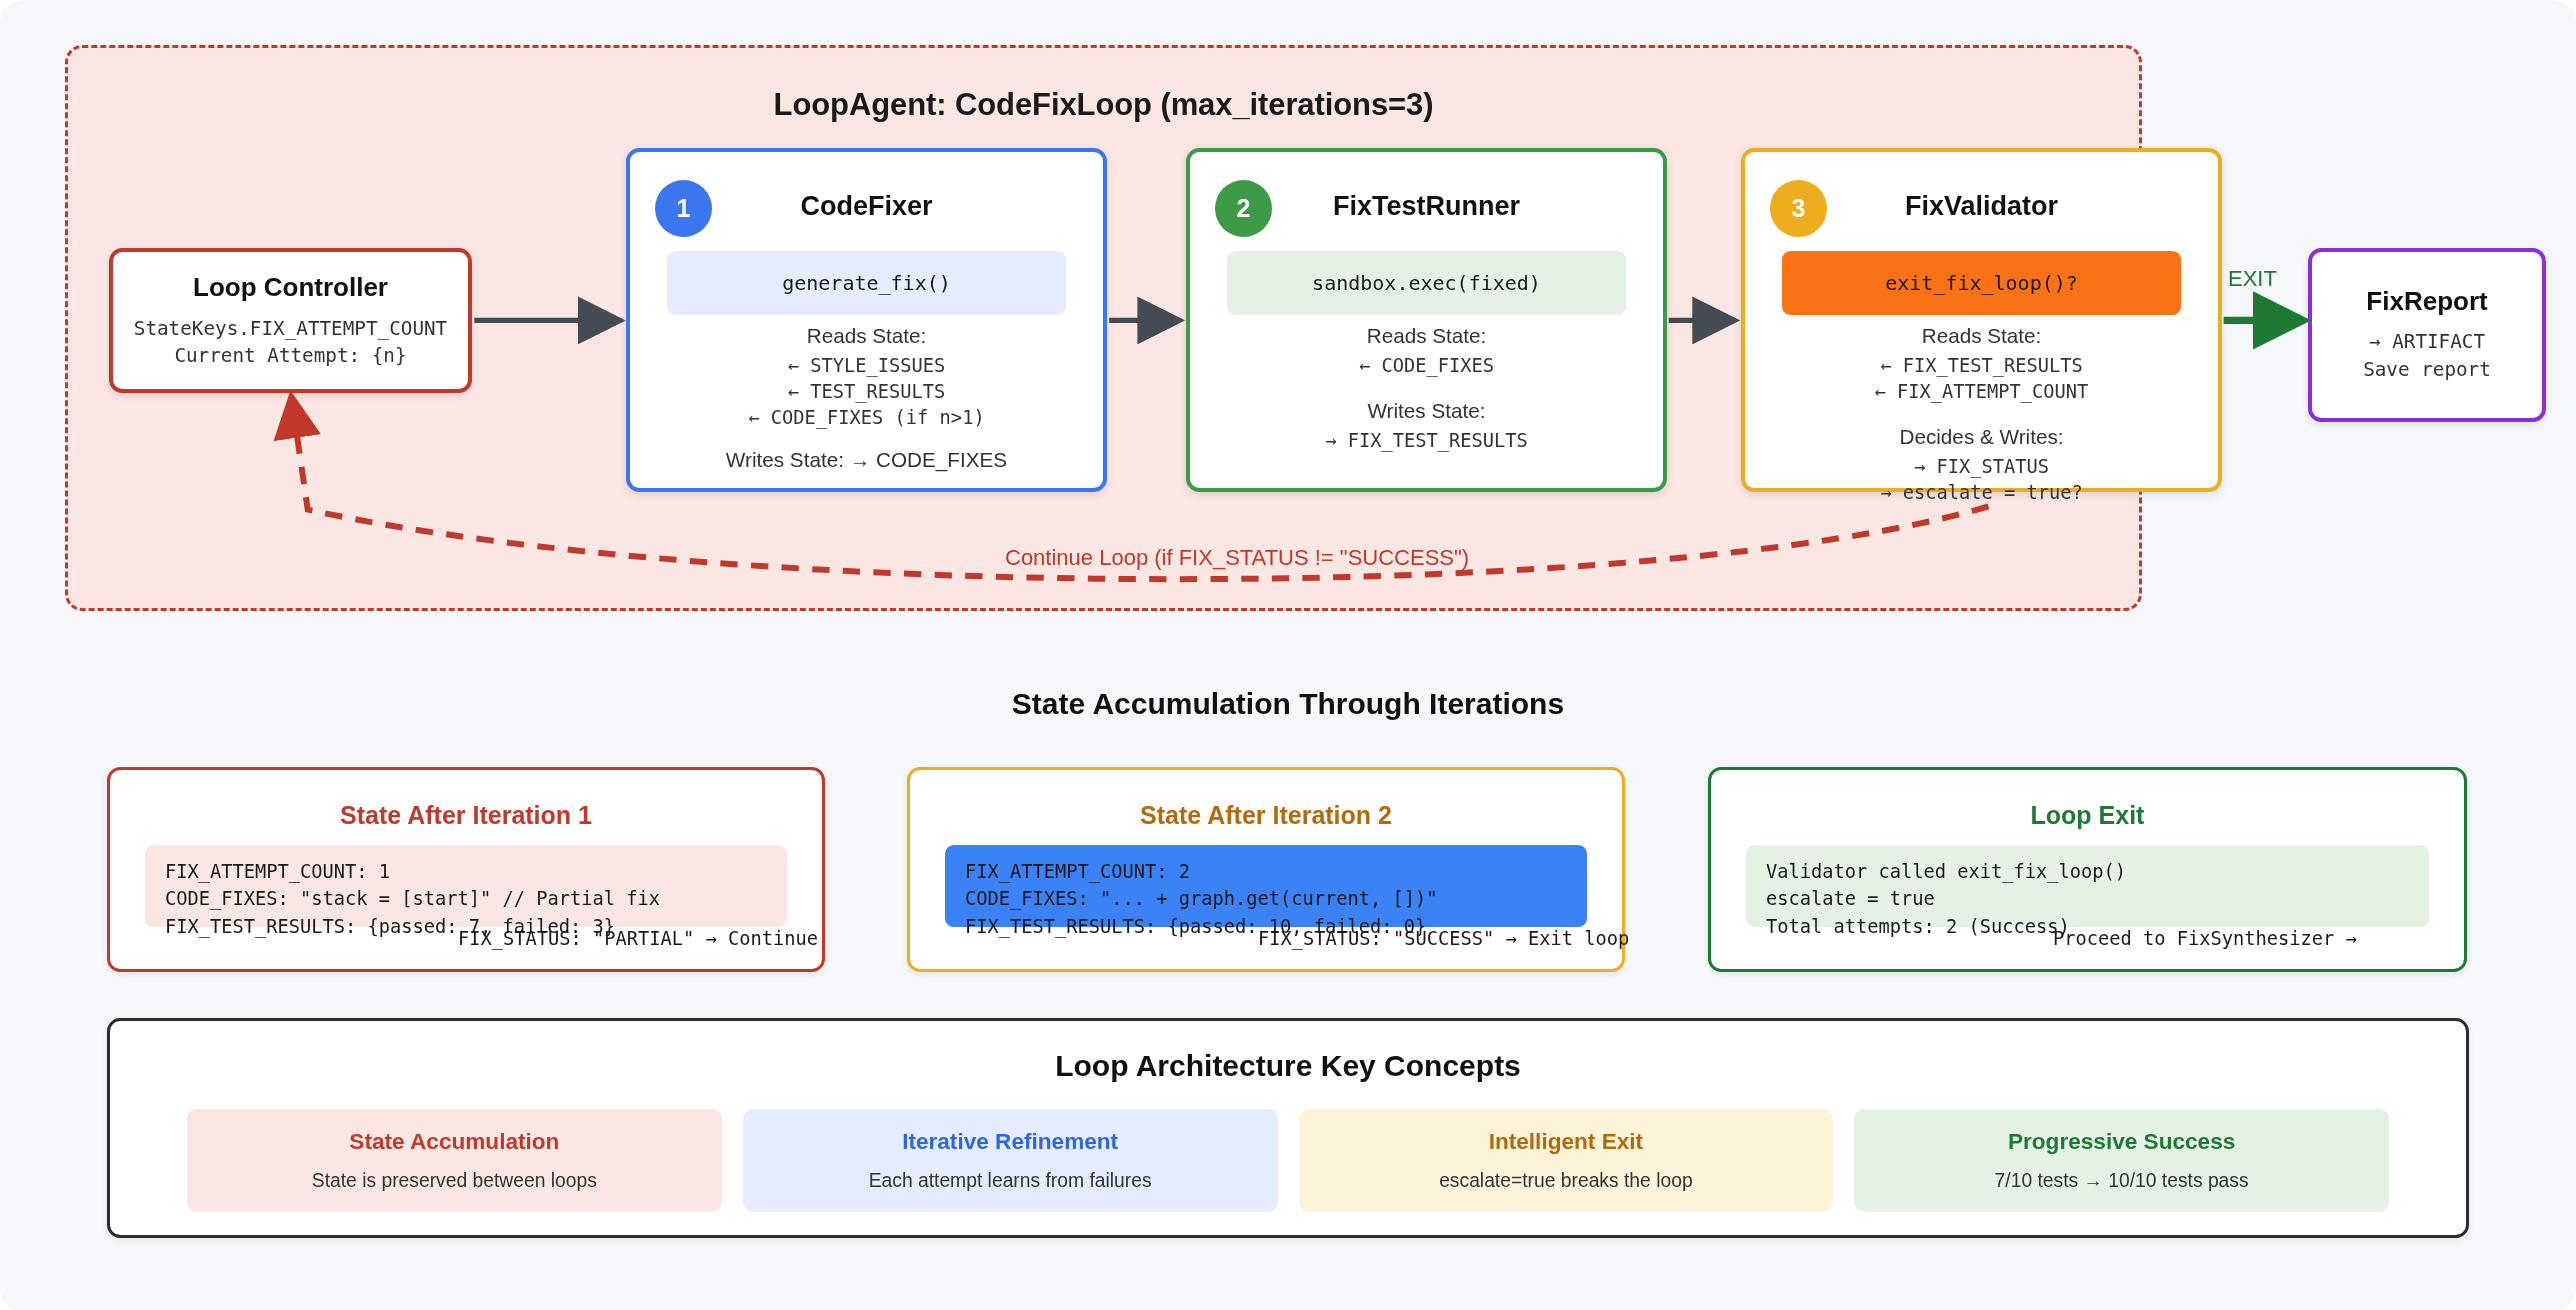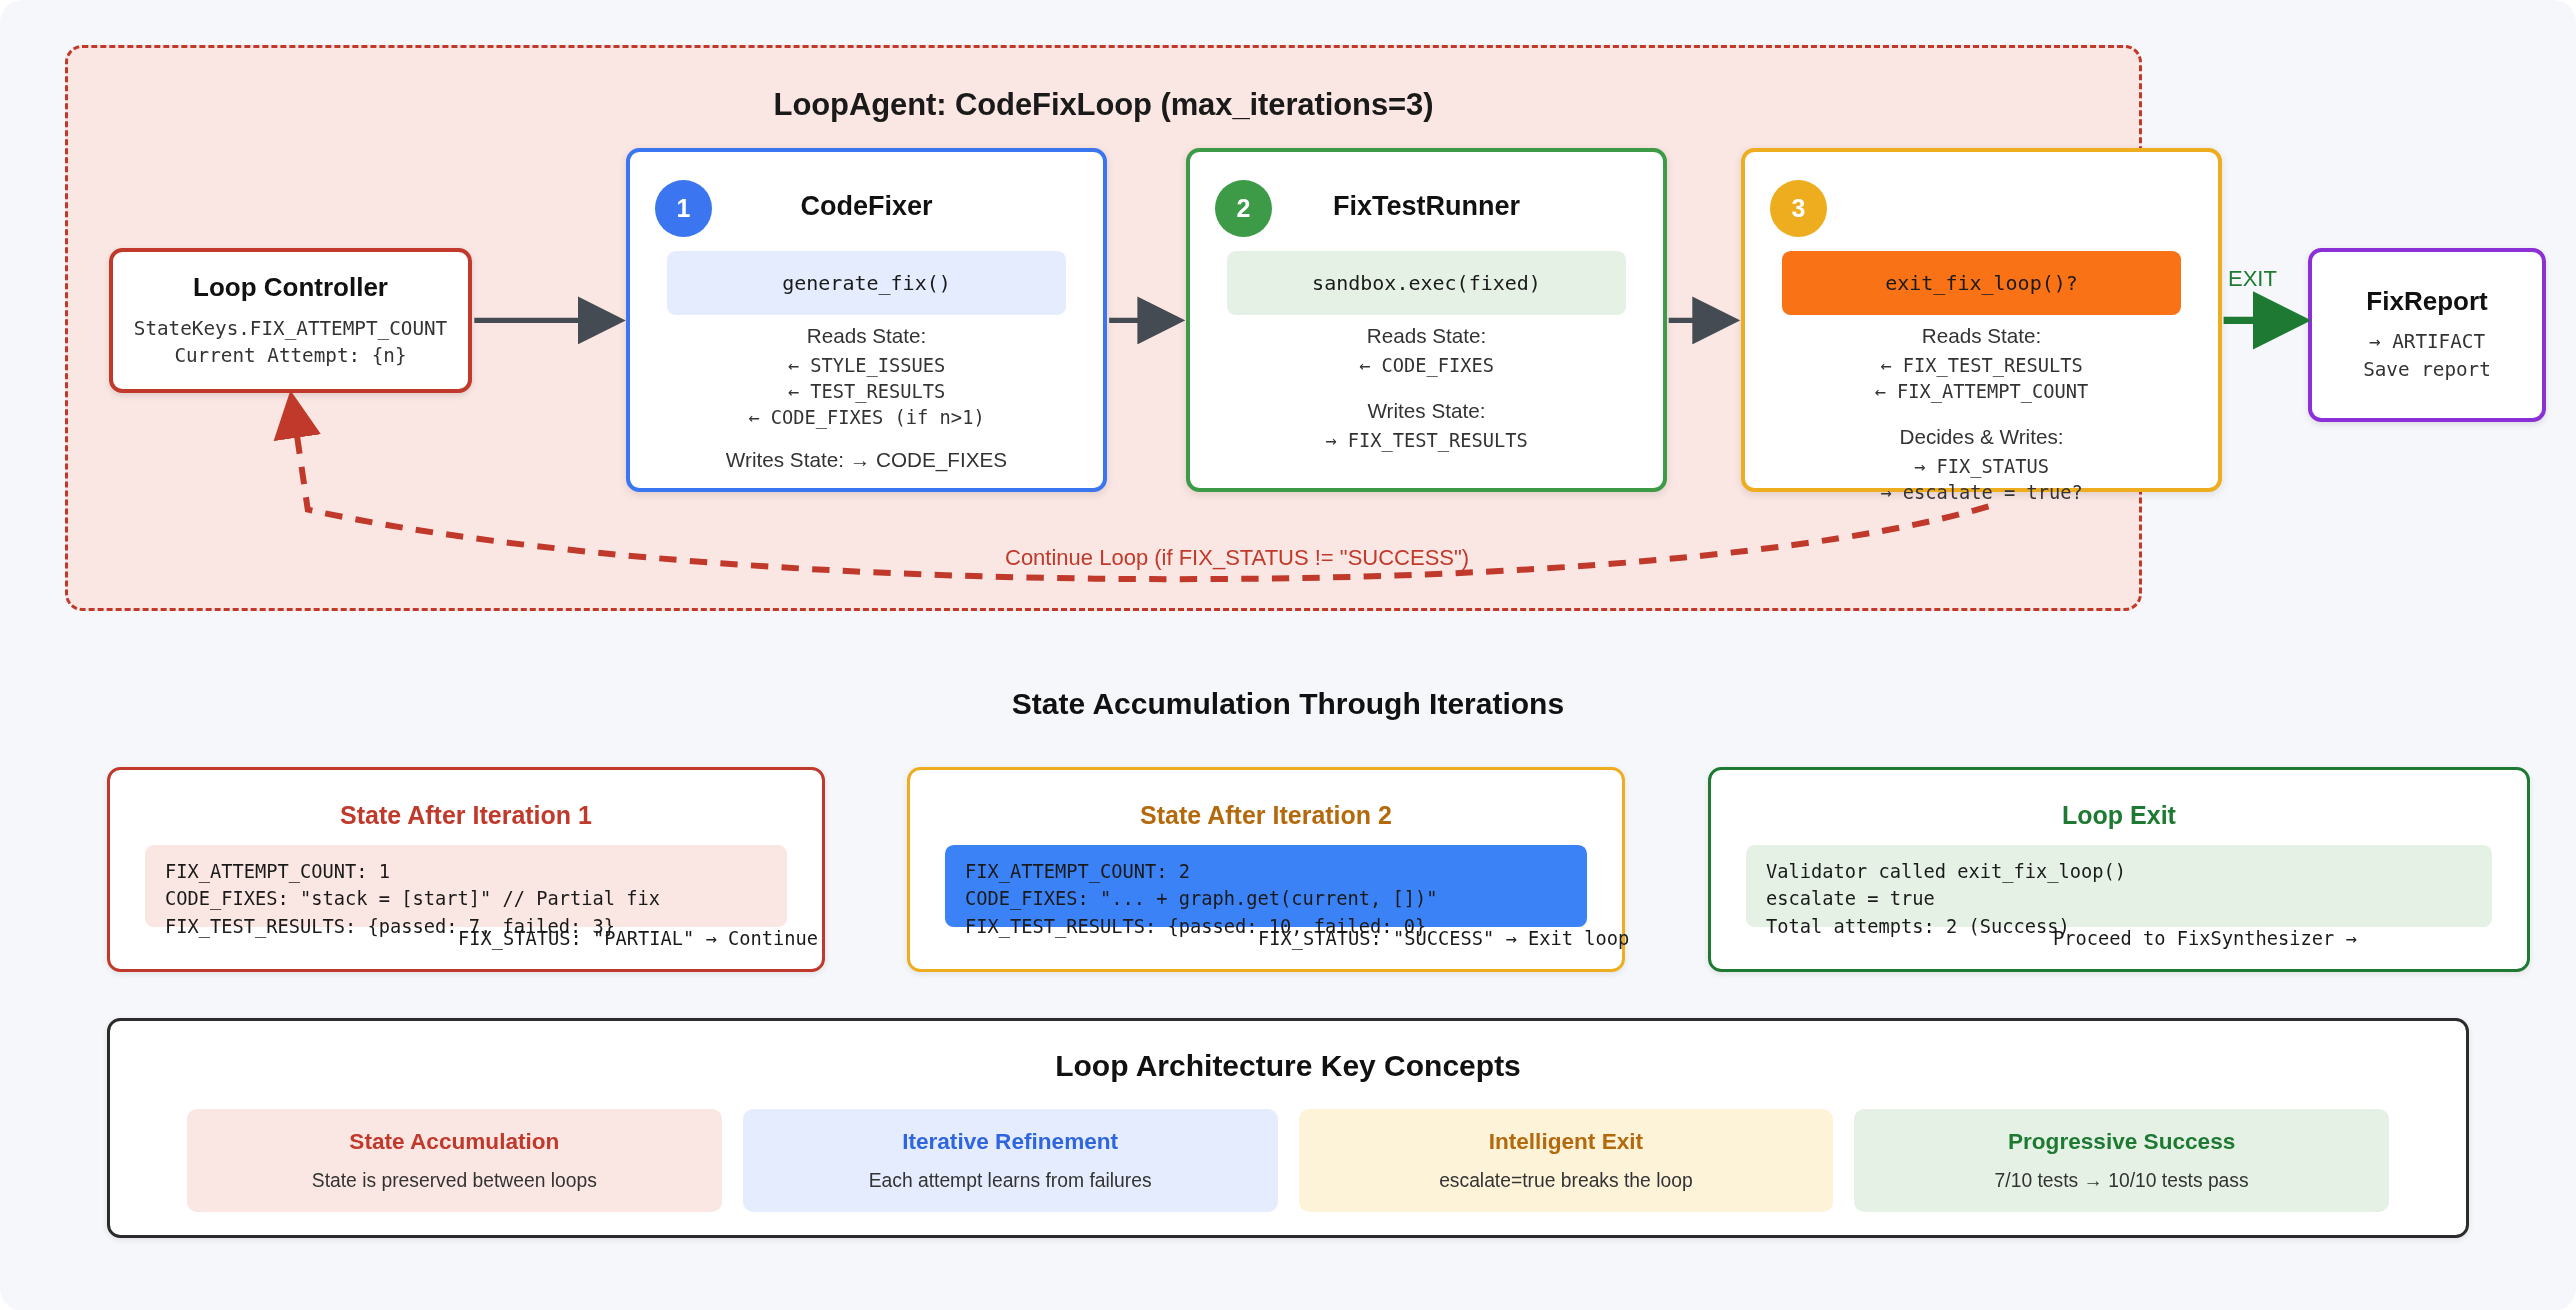--- a/index.html
+++ b/index.html
@@ -238,21 +238,21 @@
     top: 767px;
     width: 718px;
     height: 205px;
     background: #ffffff;
     border-radius: 13.3px;
     box-sizing: border-box;
     box-shadow: 0 2px 6px rgba(0,0,0,0.09);
   }
   #state-1 { left: 107px;  border: 3.3px solid #c0392b; }
   #state-2 { left: 907px; border: 3.3px solid #edad1f; }
-  #state-3 { left: 1708px; border: 3.3px solid #1e7a32; width: 822px; }
+  #state-3 { left: 1708px; border: 3.3px solid #1e7a32; width: 759px; }
 
   .state-title {
     position: absolute;
     left: 0; right: 0;
     top: 31px;
     text-align: center;
     font-size: 25px;
     font-weight: bold;
   }
   #state-1 .state-title { color: #c0392b; }
@@ -385,20 +385,21 @@
       <div class="sec-label">Reads State:</div>
       <div class="sec-item">← CODE_FIXES</div>
       <div class="sec-gap"></div>
       <div class="sec-label">Writes State:</div>
       <div class="sec-item">→ FIX_TEST_RESULTS</div>
     </div>
   </div>
 
   <div class="agent-card" id="agent-3">
     <div class="agent-badge">3</div>
+    <div class="agent-title">FixValidator</div>
     <div class="agent-codechip">exit_fix_loop()?</div>
     <div class="agent-body">
       <div class="sec-label">Reads State:</div>
       <div class="sec-item">← FIX_TEST_RESULTS</div>
       <div class="sec-item">← FIX_ATTEMPT_COUNT</div>
       <div class="sec-gap"></div>
       <div class="sec-label">Decides &amp; Writes:</div>
       <div class="sec-item">→ FIX_STATUS</div>
       <div class="sec-item">→ escalate = true?</div>
     </div>

